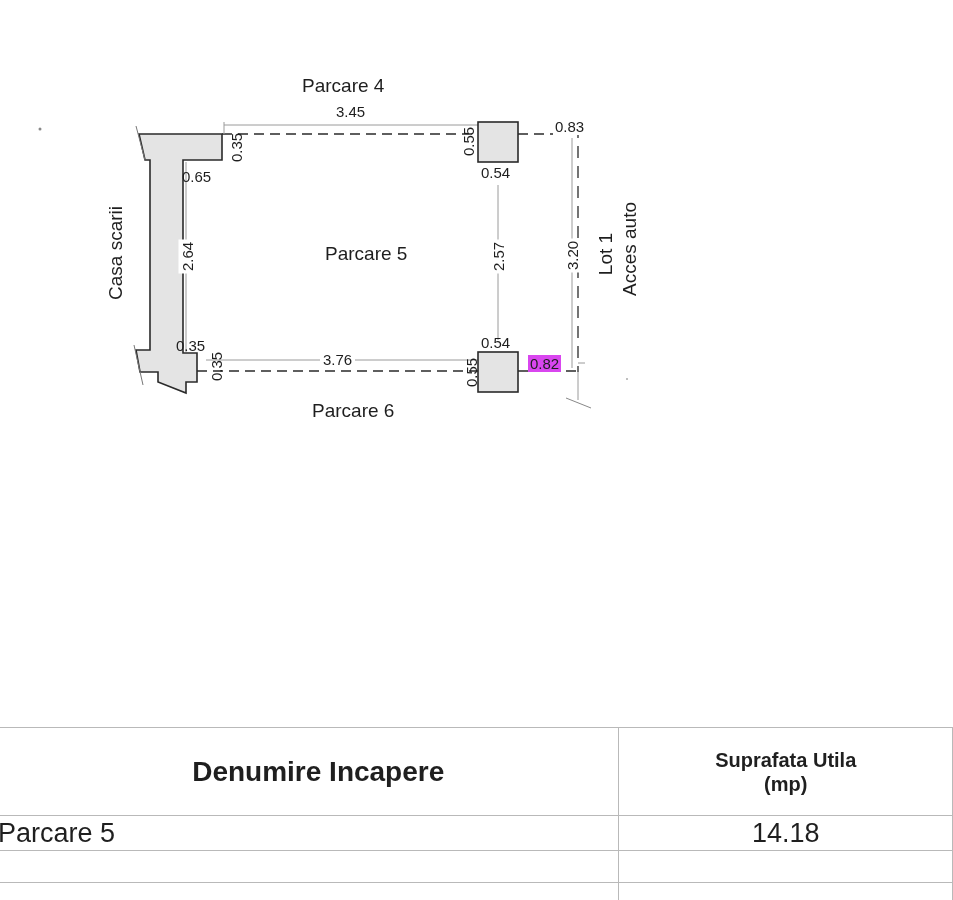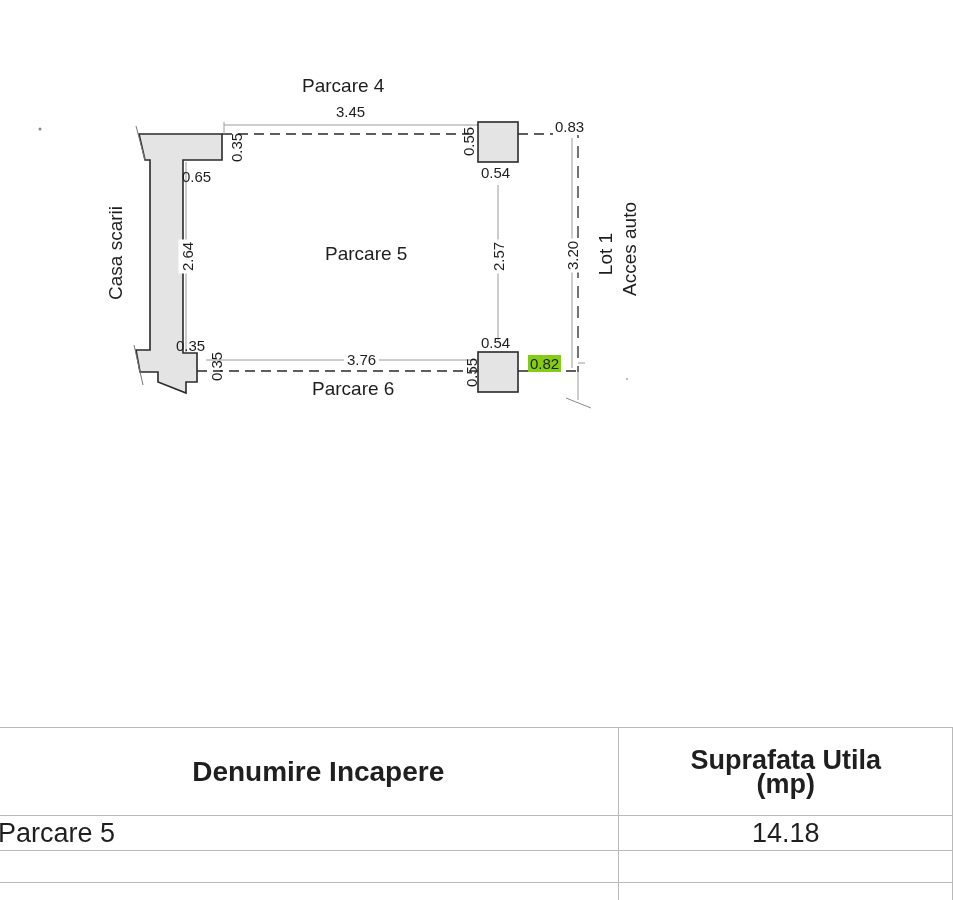--- a/index.html
+++ b/index.html
@@ -14,21 +14,21 @@
     .vert { transform: rotate(-90deg); transform-origin: center center; }
     #area-table {
       position: absolute; left: -2px; top: 727px; width: 955px;
       border-collapse: collapse; table-layout: fixed;
     }
     #area-table td, #area-table th {
       border-top: 1px solid #b9b9b9; border-bottom: 1px solid #b9b9b9;
       padding: 0; color: #1f1f1f;
     }
     #area-table .c2 { border-left: 1px solid #b9b9b9; border-right: 1px solid #b9b9b9; }
-    #area-table th { font-weight: bold; font-size: 27px; height: 87px; line-height: 24px; }
+    #area-table th { font-weight: bold; font-size: 20px; height: 87px; line-height: 24px; }
     #area-table td { font-size: 27px; }
     .row-data td { height: 34px; }
     .row-empty td { height: 31px; }
     .row-empty2 td { height: 20px; border-bottom: none !important; }
     .name-cell { text-align: left; padding-left: 0; }
     .val-cell { text-align: center; }
   </style>
 </head>
 <body>
 
@@ -63,40 +63,40 @@
   <rect x="478" y="352" width="40" height="40" fill="#e4e4e4" stroke="#2a2a2a" stroke-width="1.6"></rect>
   <line x1="518" y1="371" x2="578" y2="371" stroke="#2a2a2a" stroke-width="1.3" stroke-dasharray="10,6"></line>
   <line x1="578" y1="363" x2="585" y2="363" stroke="#9a9a9a" stroke-width="1"></line>
 
   <circle cx="40" cy="129" r="1.5" fill="#888"></circle>
   <circle cx="627" cy="379" r="1" fill="#aaa"></circle>
 </svg>
 
 <div class="lbl room-lbl" style="left:302px; top:75px;">Parcare 4</div>
 <div class="lbl room-lbl" style="left:325px; top:243px;">Parcare 5</div>
-<div class="lbl room-lbl" style="left:312px; top:378px;">Parcare 6</div>
+<div class="lbl room-lbl" style="left:312px; top:400px;">Parcare 6</div>
 <div class="lbl room-lbl vert" style="left:66px; top:242px; width:100px; text-align:center;">Casa scarii</div>
 <div class="lbl room-lbl vert" style="left:576px; top:243px; width:60px; text-align:center;">Lot 1</div>
 <div class="lbl room-lbl vert" style="left:580px; top:238px; width:100px; text-align:center;">Acces auto</div>
 
 <div class="lbl dim" style="left:333px; top:103px; background:#fff; padding:0 3px;">3.45</div>
 <div class="lbl dim vert" style="left:220px; top:139px; width:32px; text-align:center;">0.35</div>
 <div class="lbl dim vert" style="left:452px; top:133px; width:32px; text-align:center;">0.55</div>
 <div class="lbl dim" style="left:481px; top:164px;">0.54</div>
 <div class="lbl dim" style="left:553px; top:118px; background:#fff; padding:0 2px;">0.83</div>
 <div class="lbl dim" style="left:182px; top:168px;">0.65</div>
 <div class="lbl dim vert" style="left:170px; top:248px; width:34px; text-align:center; background:#fff;">2.64</div>
 <div class="lbl dim vert" style="left:481px; top:248px; width:34px; text-align:center; background:#fff;">2.57</div>
 <div class="lbl dim vert" style="left:555px; top:247px; width:34px; text-align:center; background:#fff;">3.20</div>
 <div class="lbl dim" style="left:176px; top:337px;">0.35</div>
 <div class="lbl dim vert" style="left:200px; top:358px; width:32px; text-align:center;">0.35</div>
-<div class="lbl dim" style="left:320px; top:351px; background:#fff; padding:0 3px;margin-left:24px;">3.76</div>
+<div class="lbl dim" style="left:320px; top:351px; background:#fff; padding:0 3px;">3.76</div>
 <div class="lbl dim" style="left:481px; top:334px;">0.54</div>
 <div class="lbl dim vert" style="left:455px; top:364px; width:32px; text-align:center;">0.55</div>
-<div class="lbl dim" style="left:528px; top:355px; background:#84cc16; padding:0 2px;">0.82</div>
+<div class="lbl dim" style="left:528px; top:355px; background:#d946ef; padding:0 2px;">0.82</div>
 
 <table id="area-table">
   <colgroup>
       <col style="width:620px">
       <col style="width:333px">
     </colgroup>
   <tbody>
       <tr>
     <th style="padding-left:20px; font-size:28px;">Denumire Incapere</th>
     <th class="c2">

